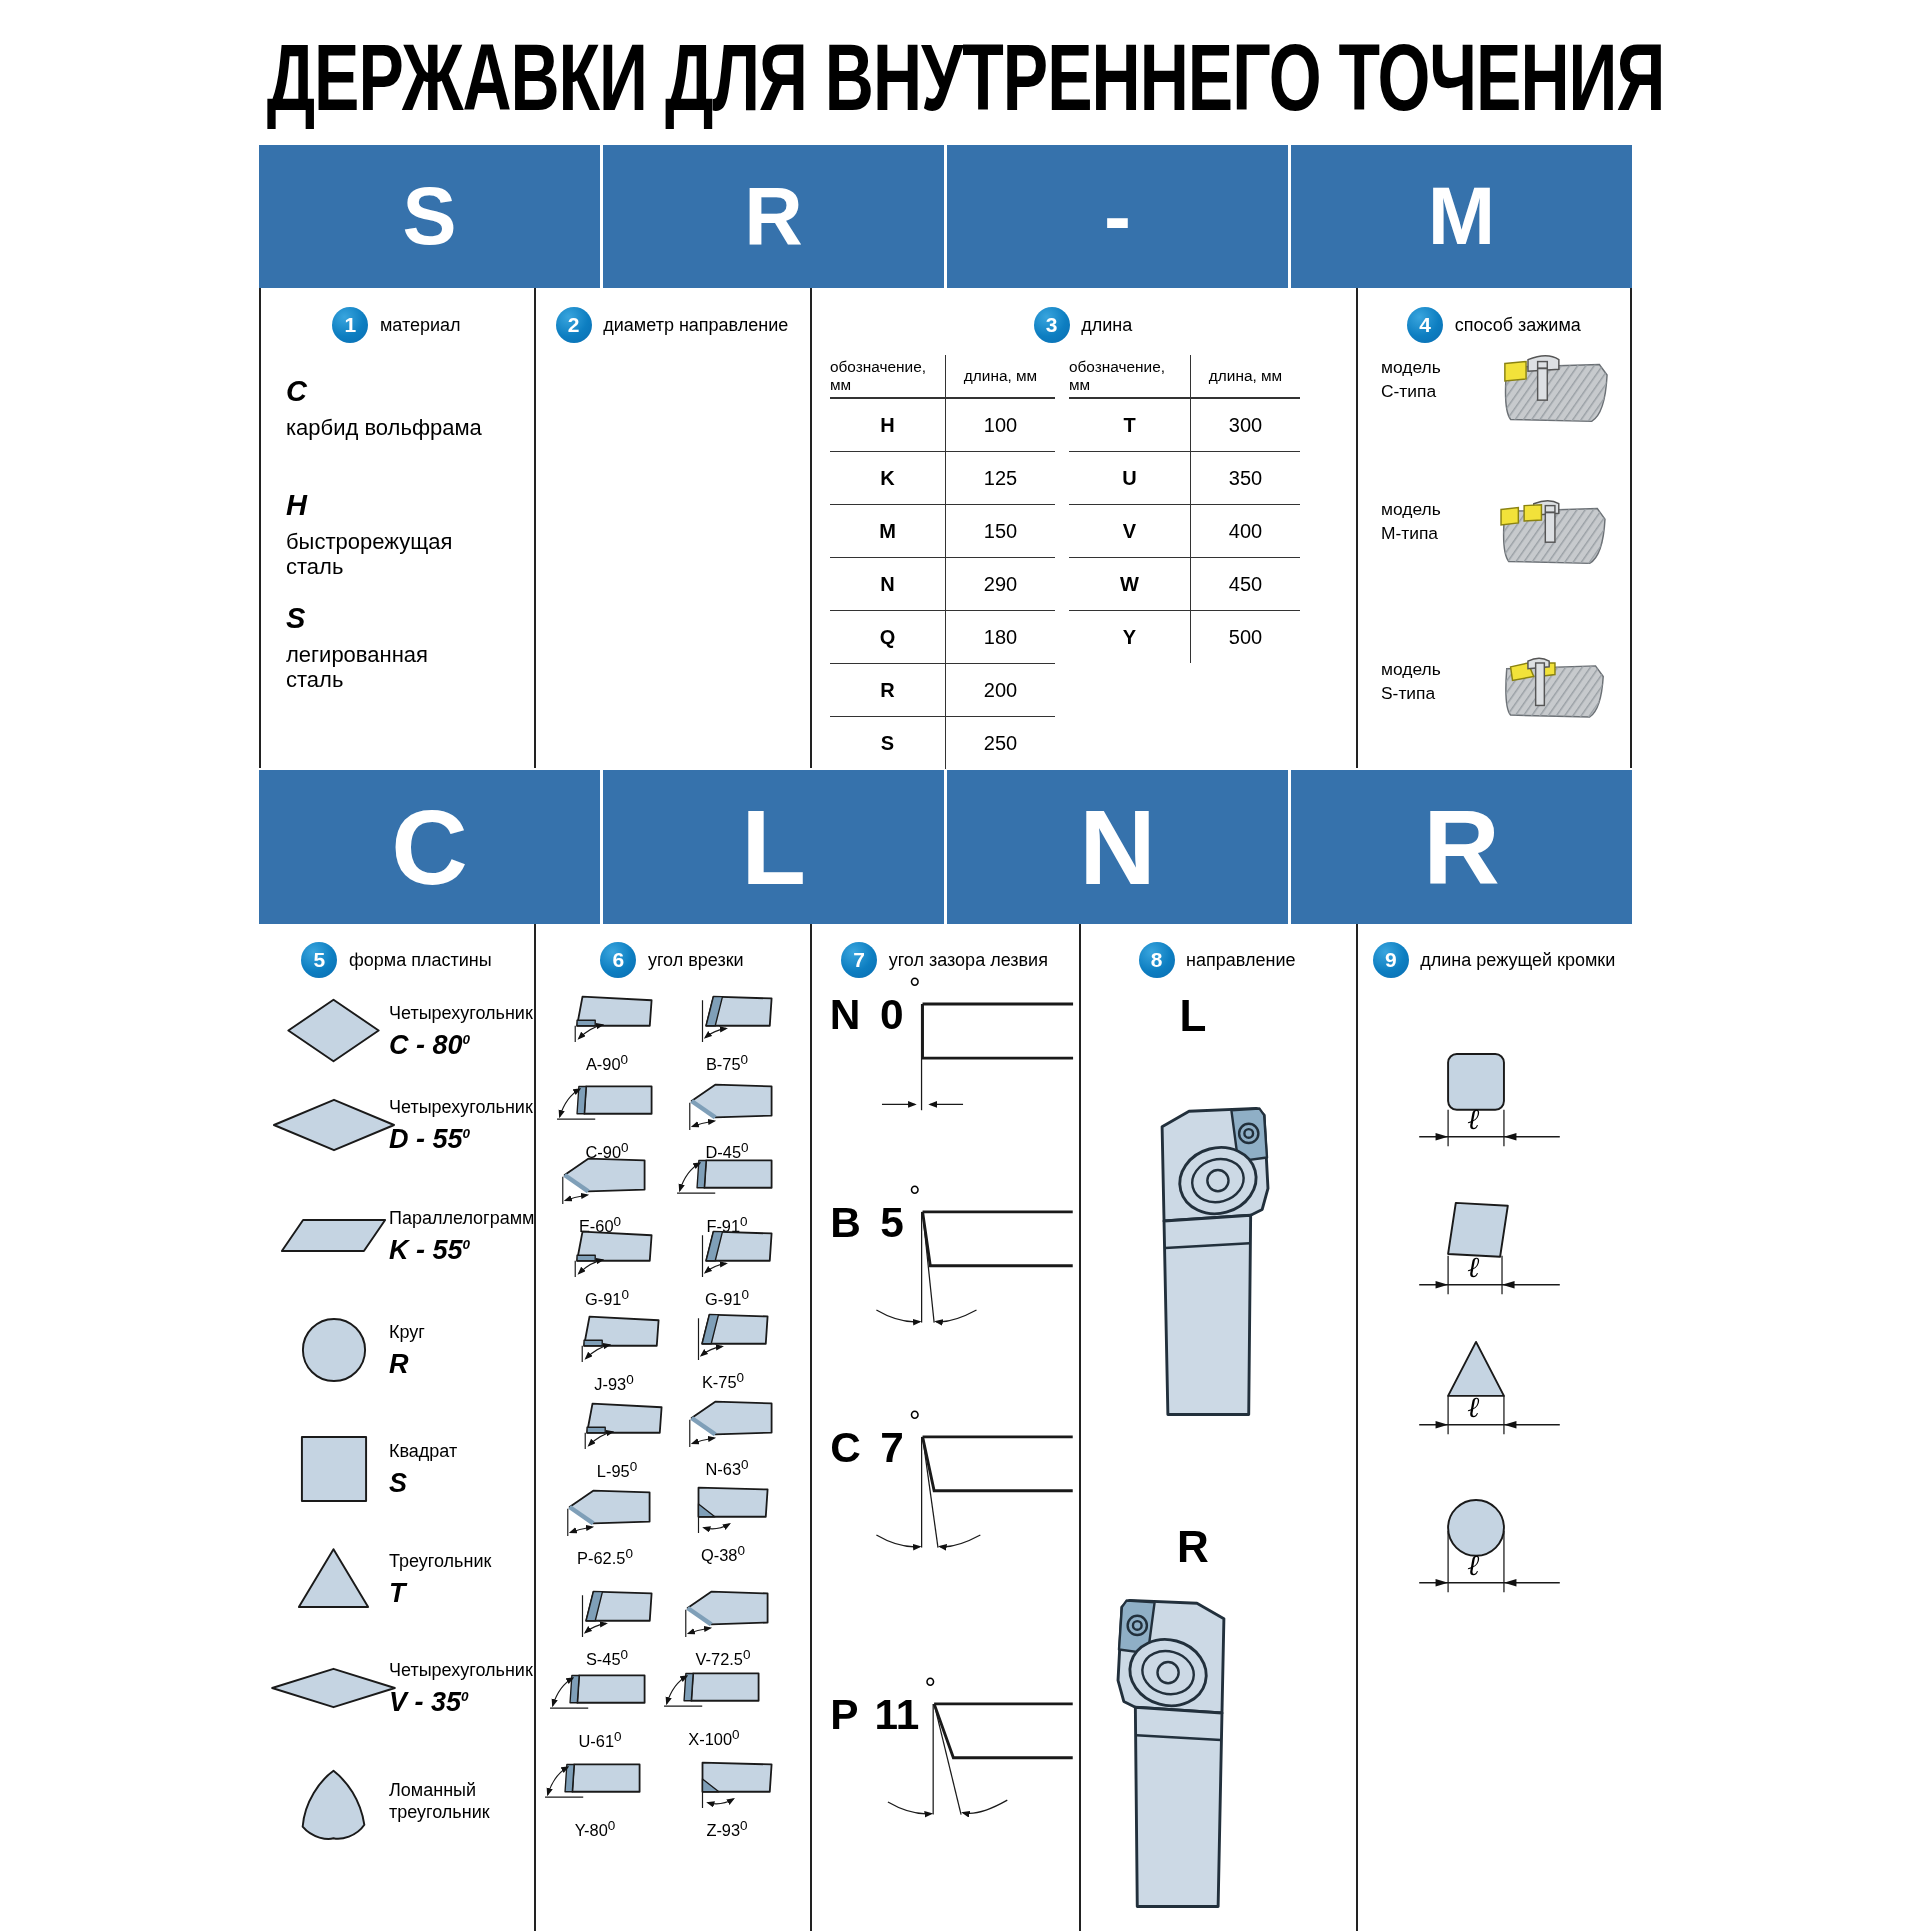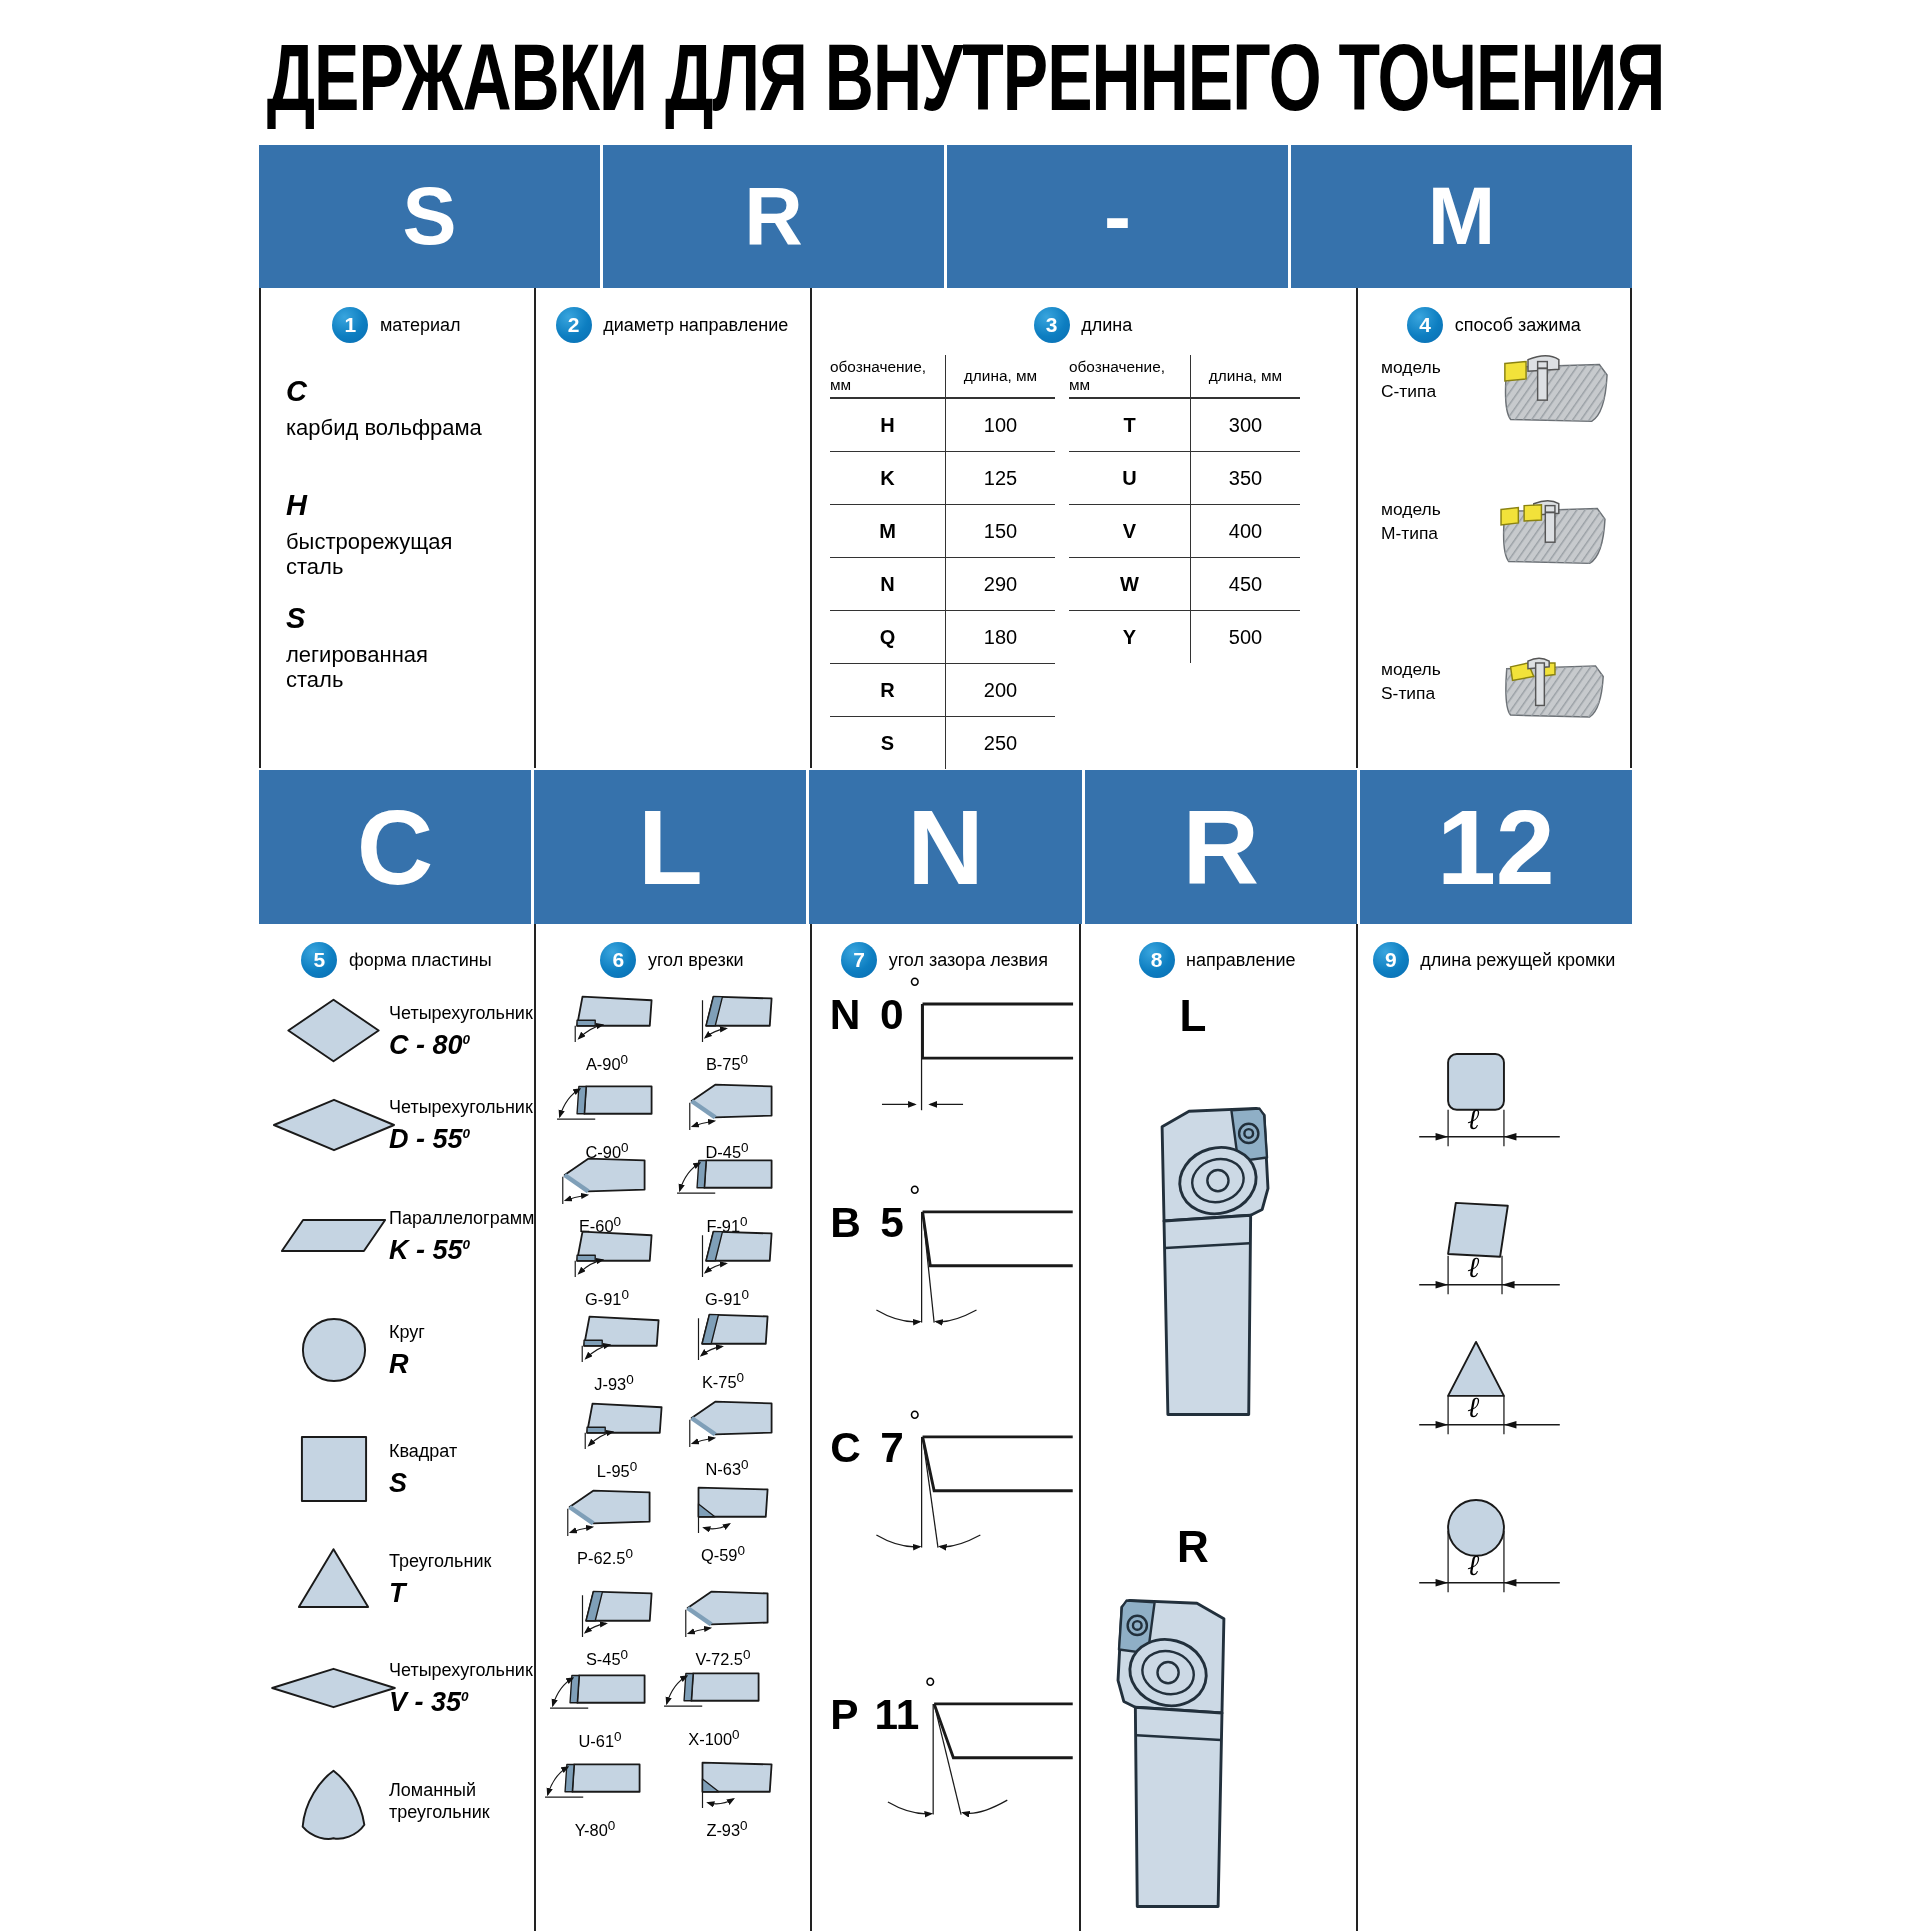--- a/index.html
+++ b/index.html
@@ -126,23 +126,20 @@
     </div>
   <div class="codebox">
       <span>L</span>
     </div>
   <div class="codebox">
       <span>N</span>
     </div>
   <div class="codebox">
       <span>R</span>
     </div>
-  <div class="codebox">
-      <span>12</span>
-    </div>
 </div>
 
 <div class="abs vl" style="left:259px;top:288px;height:480px"></div>
 <div class="abs vl" style="left:534px;top:288px;height:480px"></div>
 <div class="abs vl" style="left:810px;top:288px;height:480px"></div>
 <div class="abs vl" style="left:1356px;top:288px;height:480px"></div>
 <div class="abs vl" style="left:1630px;top:288px;height:480px"></div>
 
 <div class="abs vl" style="left:534px;top:924px;height:1007px"></div>
 <div class="abs vl" style="left:810px;top:924px;height:1007px"></div>
@@ -457,21 +454,21 @@
 <div class="abs aitem" style="left:546px;top:1487px">
   <svg width="111" height="50" viewBox="0 0 115 55">
       <use href="#sym-point"></use>
     </svg>
   <div class="alabel"><span>P-62.5</span><sup>0</sup></div>
 </div>
 <div class="abs aitem" style="left:664px;top:1484px">
   <svg width="111" height="50" viewBox="0 0 115 55">
       <use href="#sym-corner"></use>
     </svg>
-  <div class="alabel"><span>Q-59</span><sup>0</sup></div>
+  <div class="alabel"><span>Q-38</span><sup>0</sup></div>
 </div>
 <div class="abs aitem" style="left:548px;top:1588px">
   <svg width="111" height="50" viewBox="0 0 115 55">
       <use href="#sym-bevel"></use>
     </svg>
   <div class="alabel"><span>S-45</span><sup>0</sup></div>
 </div>
 <div class="abs aitem" style="left:664px;top:1588px">
   <svg width="111" height="50" viewBox="0 0 115 55">
       <use href="#sym-point"></use>

